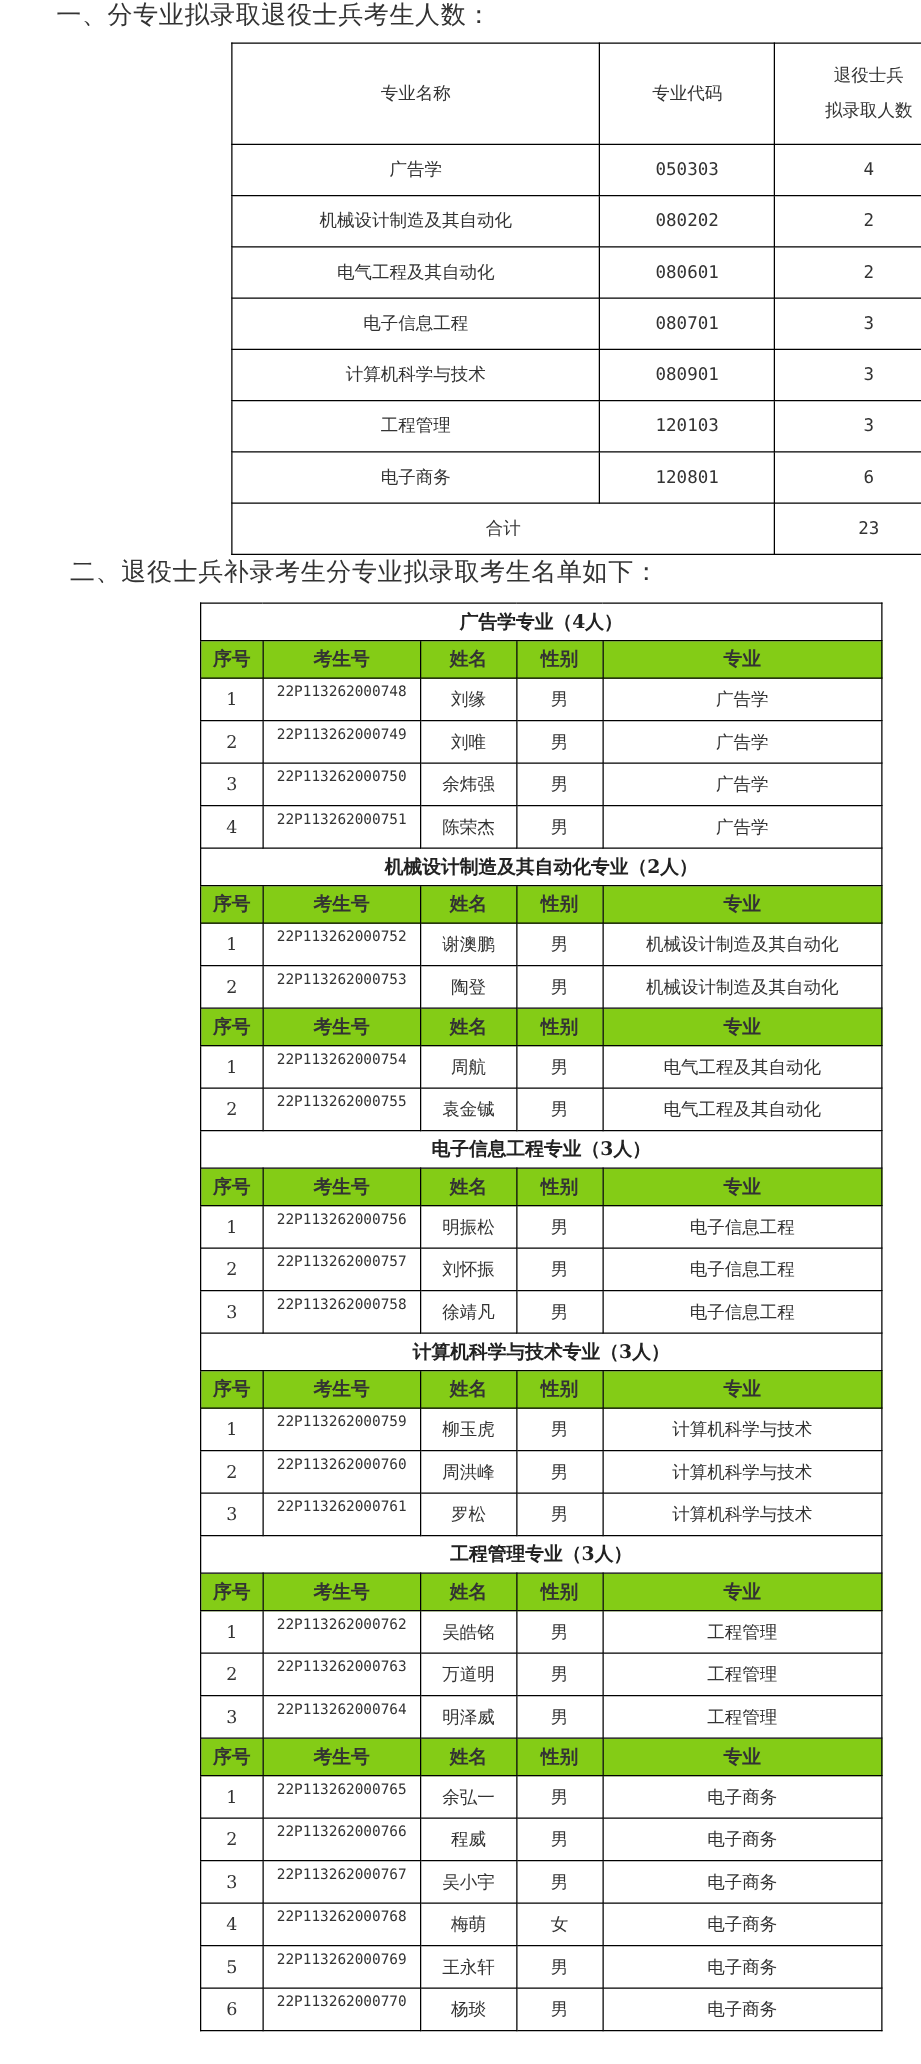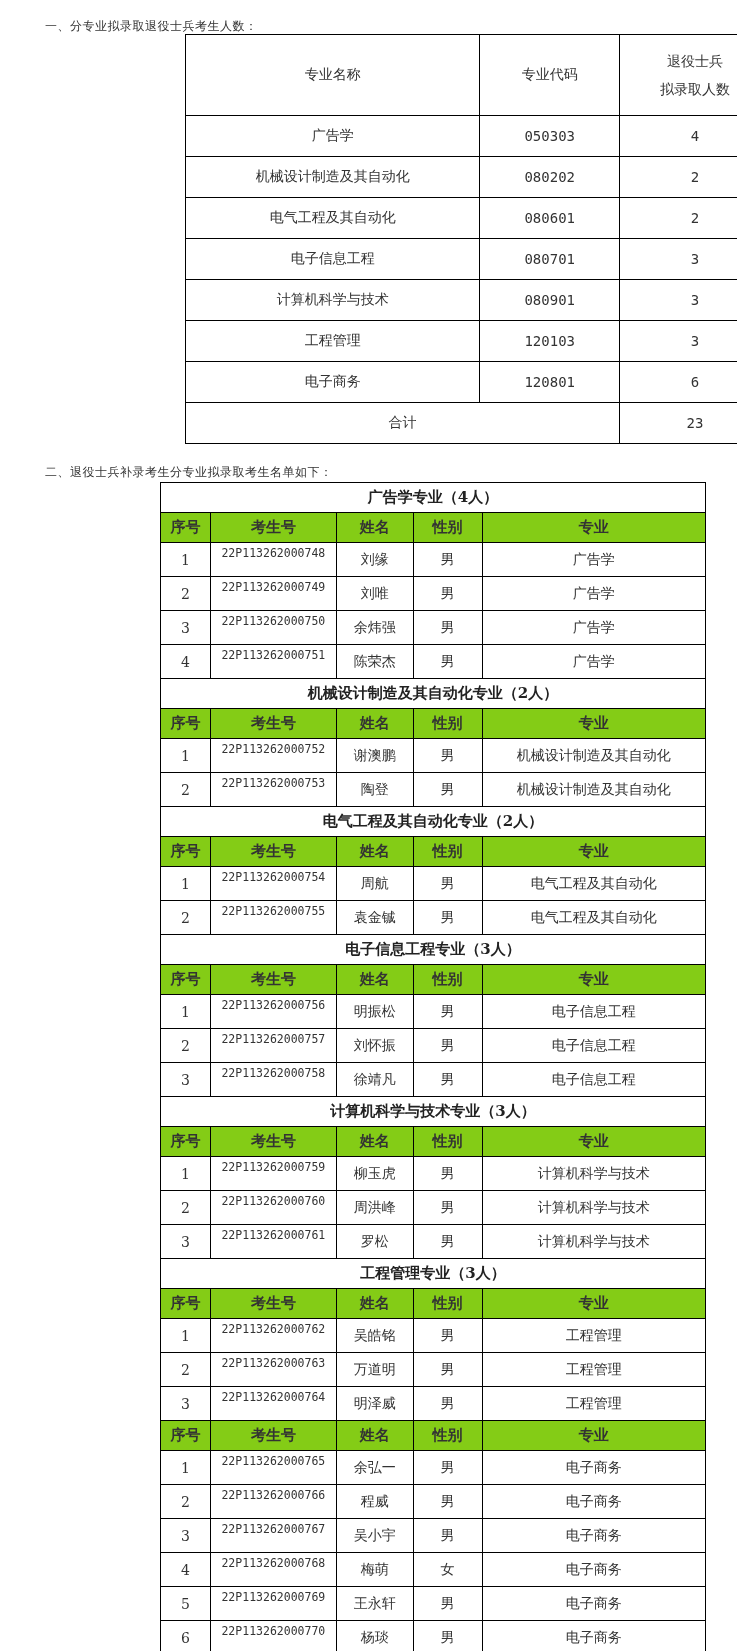--- a/index.html
+++ b/index.html
@@ -1,20 +1,20 @@
 <!DOCTYPE html>
 <html><head>
 <meta charset="utf-8">
 <style>
   html, body { margin: 0; padding: 0; background: #ffffff; }
   body { width: 737px; height: 1651px; position: relative; overflow: hidden;
          font-family: "DejaVu Sans", "Liberation Sans", sans-serif; color: #222; }
-  .heading { position: absolute; font-size: 12px; color: #333; letter-spacing: 0.5px; white-space: nowrap; margin-top: 15px; }
+  .heading { position: absolute; font-size: 20px; color: #333; letter-spacing: 0.5px; white-space: nowrap; }
   #h1 { left: 45px; top: 0px; height: 22px; line-height: 22px; }
-  #h2 { left: 45px; top: 446px; height: 22px; line-height: 22px; }
+  #h2 { left: 56px; top: 446px; height: 22px; line-height: 22px; }
 
   table { border-collapse: collapse; position: absolute; }
   #t1 { left: 185px; top: 34px; width: 586px; }
   #t1 td { border: 1.5px solid #000; text-align: center; font-size: 14px; color: #333; padding: 0; }
   #t1 .hdr td { height: 80px; }
   #t1 .row td { height: 40px; }
   #t1 .hdr .two { line-height: 28px; margin-top: 20px; }
   .num { font-family: "DejaVu Sans Mono", "Liberation Mono", monospace; font-size: 13px; }
 
   #t2 { left: 160px; top: 482px; width: 546px; }
@@ -157,23 +157,20 @@
         <td>男</td>
         <td>机械设计制造及其自动化</td>
       </tr>
       <tr class="data">
         <td class="seq">2</td>
         <td class="sid">22P113262000753</td>
         <td>陶登</td>
         <td>男</td>
         <td>机械设计制造及其自动化</td>
       </tr>
-      <tr class="section">
-        <td colspan="5">电气工程及其自动化专业（2人）</td>
-      </tr>
       <tr class="colhead">
         <td>序号</td>
         <td>考生号</td>
         <td>姓名</td>
         <td>性别</td>
         <td>专业</td>
       </tr>
       <tr class="data">
         <td class="seq">1</td>
         <td class="sid">22P113262000754</td>

